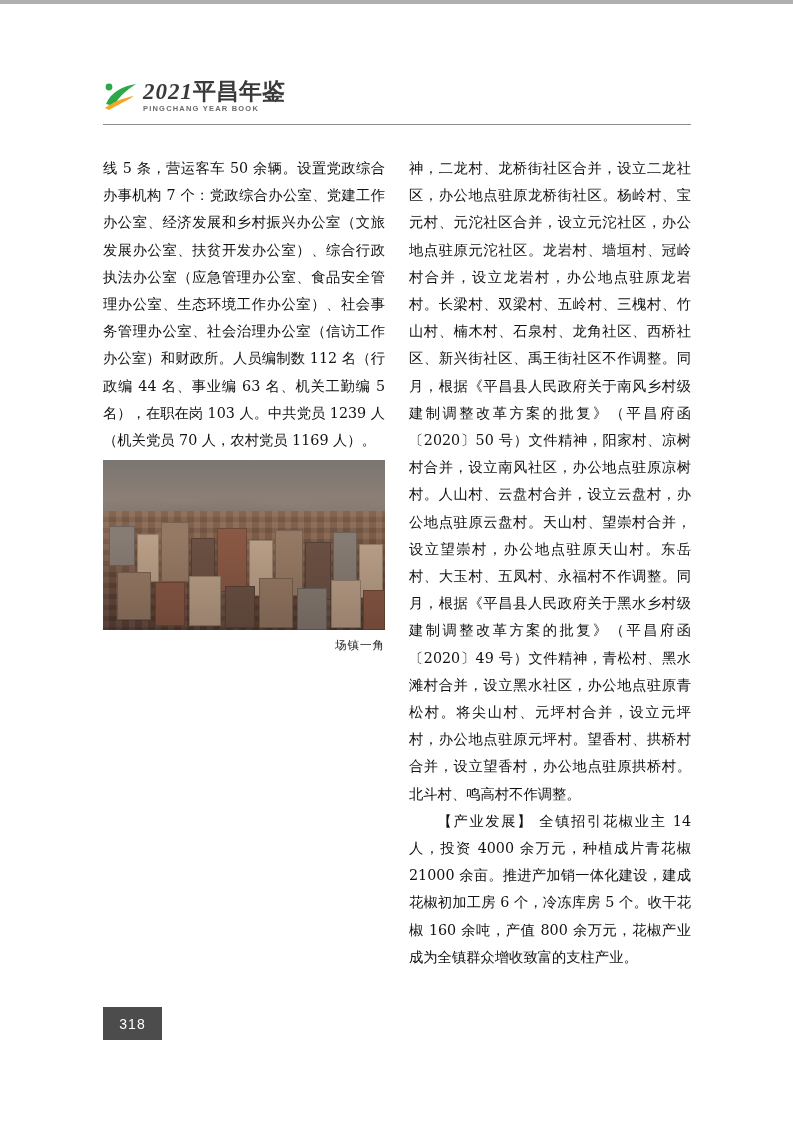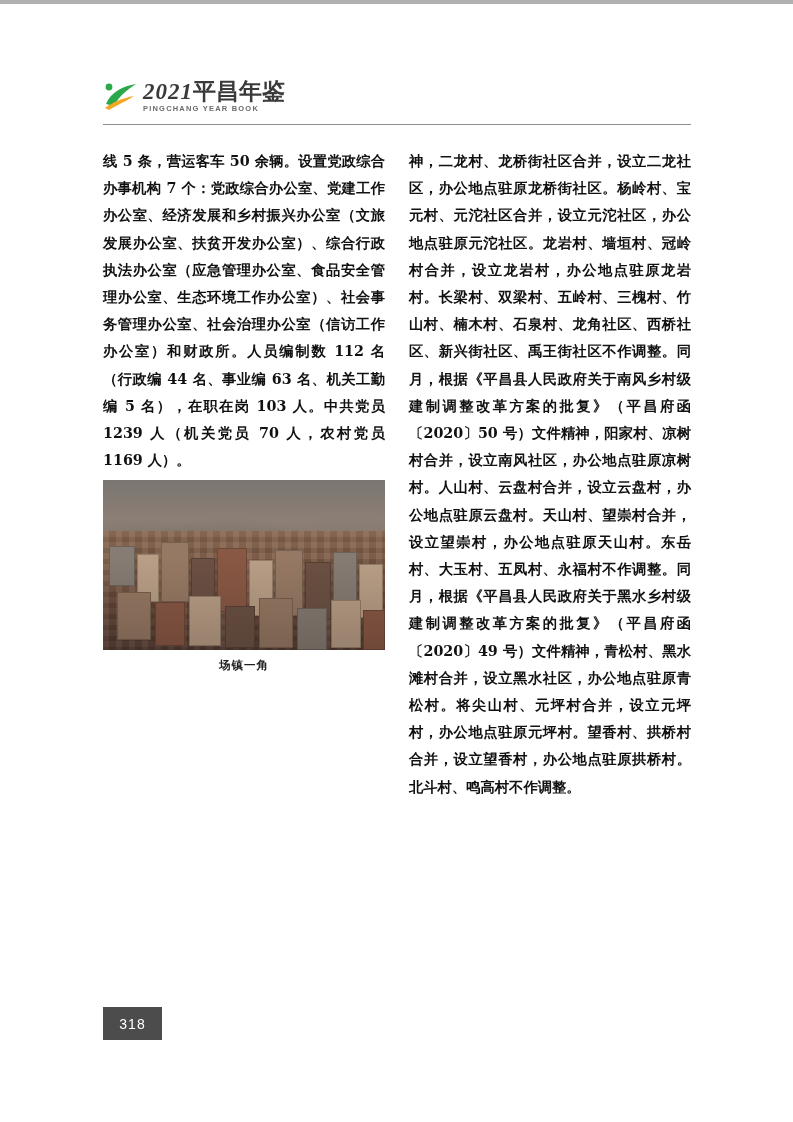--- a/index.html
+++ b/index.html
@@ -71,29 +71,28 @@
     left: 103px;
     top: 120px;
     width: 588px;
     height: 1px;
     background: #8d8d8d;
   }
 
   
   .col {
     position: absolute;
-    top: 144px;
+    top: 151px;
     width: 282px;
     font-family: "DejaVu Serif", "Liberation Serif", serif;
     font-size: 14.3px;
     line-height: 27.2px;
     color: #111111;
     text-align: justify;
     text-justify: inter-ideograph;
-    font-weight: bold;
   }
   .col-left { left: 103px; }
   .col-right { left: 409px; }
 
   .col p {
     margin: 0;
     text-indent: 0;
   }
   .col p.indent {
     text-indent: 2em;
@@ -151,21 +150,21 @@
     position: absolute;
     left: 0; top: 0; width: 100%; height: 100%;
     background: linear-gradient(180deg, rgba(120,110,105,0.35) 0%, rgba(90,65,50,0.08) 45%, rgba(40,28,22,0.28) 100%);
   }
   .figure .caption {
     margin-top: 6px;
     font-family: "DejaVu Serif", serif;
     font-size: 11.5px;
     line-height: 18px;
     color: #222;
-    text-align: center;
+    text-align: right;
     letter-spacing: 1px;
   }
 
   
   .folio {
     position: absolute;
     left: 103px;
     top: 1003px;
     width: 59px;
     height: 33px;
@@ -228,17 +227,18 @@
         <div class="b red" style="left:260px;top:130px; width:22px; height:40px;"></div>
         <div class="haze"></div>
       </div>
       <div class="caption">场镇一角</div>
     </div>
 
   </div>
 
   <div class="col col-right">
     <p>神，二龙村、龙桥街社区合并，设立二龙社区，办公地点驻原龙桥街社区。杨岭村、宝元村、元沱社区合并，设立元沱社区，办公地点驻原元沱社区。龙岩村、墙垣村、冠岭村合并，设立龙岩村，办公地点驻原龙岩村。长梁村、双梁村、五岭村、三槐村、竹山村、楠木村、石泉村、龙角社区、西桥社区、新兴街社区、禹王街社区不作调整。同月，根据《平昌县人民政府关于南风乡村级建制调整改革方案的批复》（平昌府函〔2020〕50 号）文件精神，阳家村、凉树村合并，设立南风社区，办公地点驻原凉树村。人山村、云盘村合并，设立云盘村，办公地点驻原云盘村。天山村、望崇村合并，设立望崇村，办公地点驻原天山村。东岳村、大玉村、五凤村、永福村不作调整。同月，根据《平昌县人民政府关于黑水乡村级建制调整改革方案的批复》（平昌府函〔2020〕49 号）文件精神，青松村、黑水滩村合并，设立黑水社区，办公地点驻原青松村。将尖山村、元坪村合并，设立元坪村，办公地点驻原元坪村。望香村、拱桥村合并，设立望香村，办公地点驻原拱桥村。北斗村、鸣高村不作调整。</p>
+    <p class="indent">【产业发展】 全镇招引花椒业主 14 人，投资 4000 余万元，种植成片青花椒 21000 余亩。推进产加销一体化建设，建成花椒初加工房 6 个，冷冻库房 5 个。收干花椒 160 余吨，产值 800 余万元，花椒产业成为全镇群众增收致富的支柱产业。</p>
   </div>
 
   <div class="folio">318</div>
 
 </div>
 
 </body></html>

